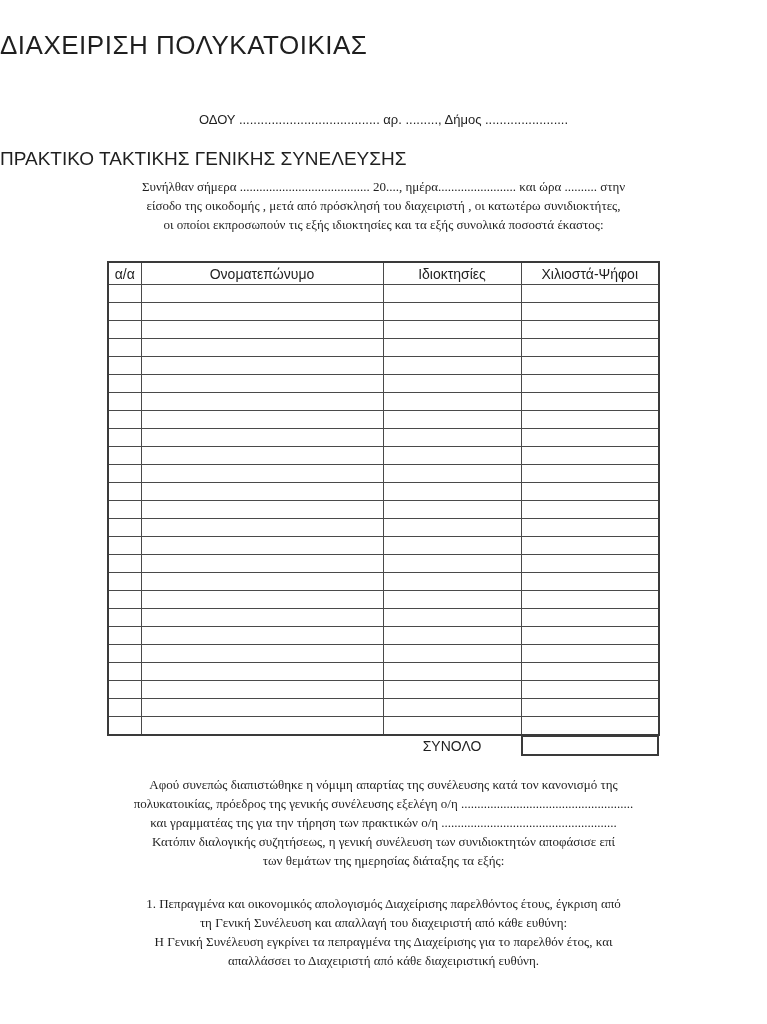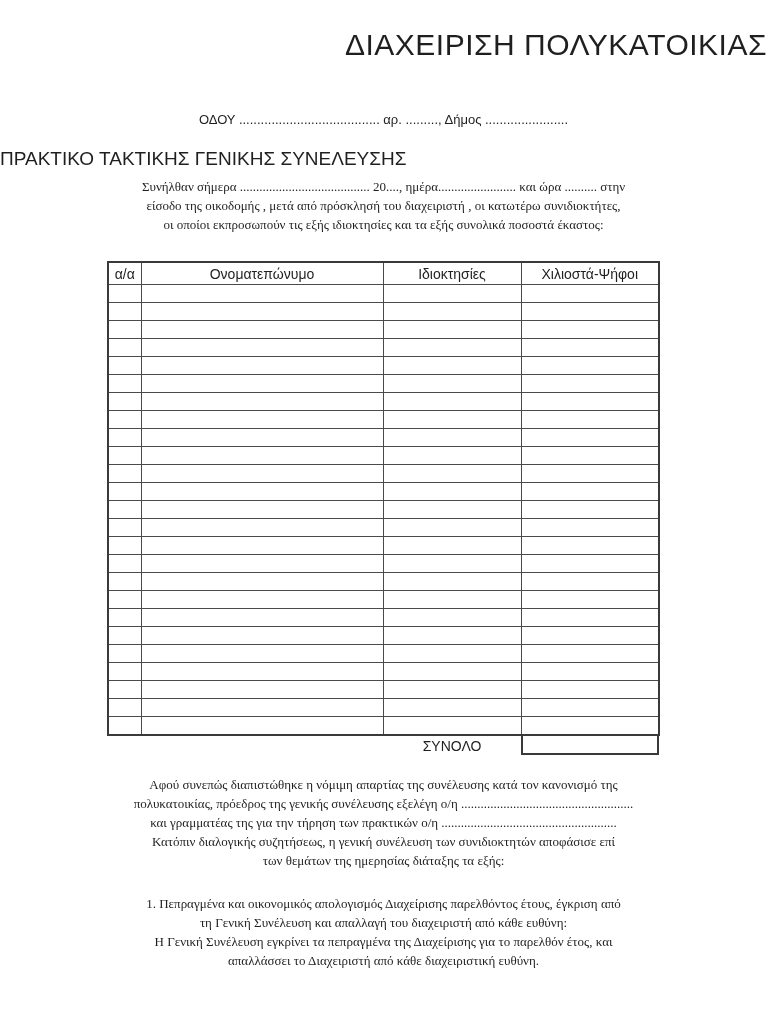--- a/index.html
+++ b/index.html
@@ -19,22 +19,22 @@
     height: 1024px;
     background: #ffffff;
     display: flex;
     flex-direction: column;
     align-items: center;
     overflow: hidden;
   }
   .doc-title {
     margin-top: 26px;
     width: 100%;
-    text-align: right;
-    font-size: 30px;
+    text-align: left;
+    font-size: 26px;
     line-height: 38px;
     font-weight: 400;
     letter-spacing: 0.5px;
     white-space: nowrap;
   }
   .address-line {
     margin-top: 47px;
     width: 100%;
     text-align: center;
     font-size: 13px;
@@ -84,21 +84,21 @@
     text-align: center;
     vertical-align: middle;
   }
   table.owners-table td {
     height: 17px;
   }
   .sum-row {
     width: 551px;
     margin: 0 auto;
     display: flex;
-    align-items: flex-start;
+    align-items: center;
     height: 20px;
   }
   .sum-spacer { width: 275px; }
   .sum-label {
     width: 138px;
     text-align: center;
     font-size: 14px;
     line-height: 20px;
   }
   .sum-box {

